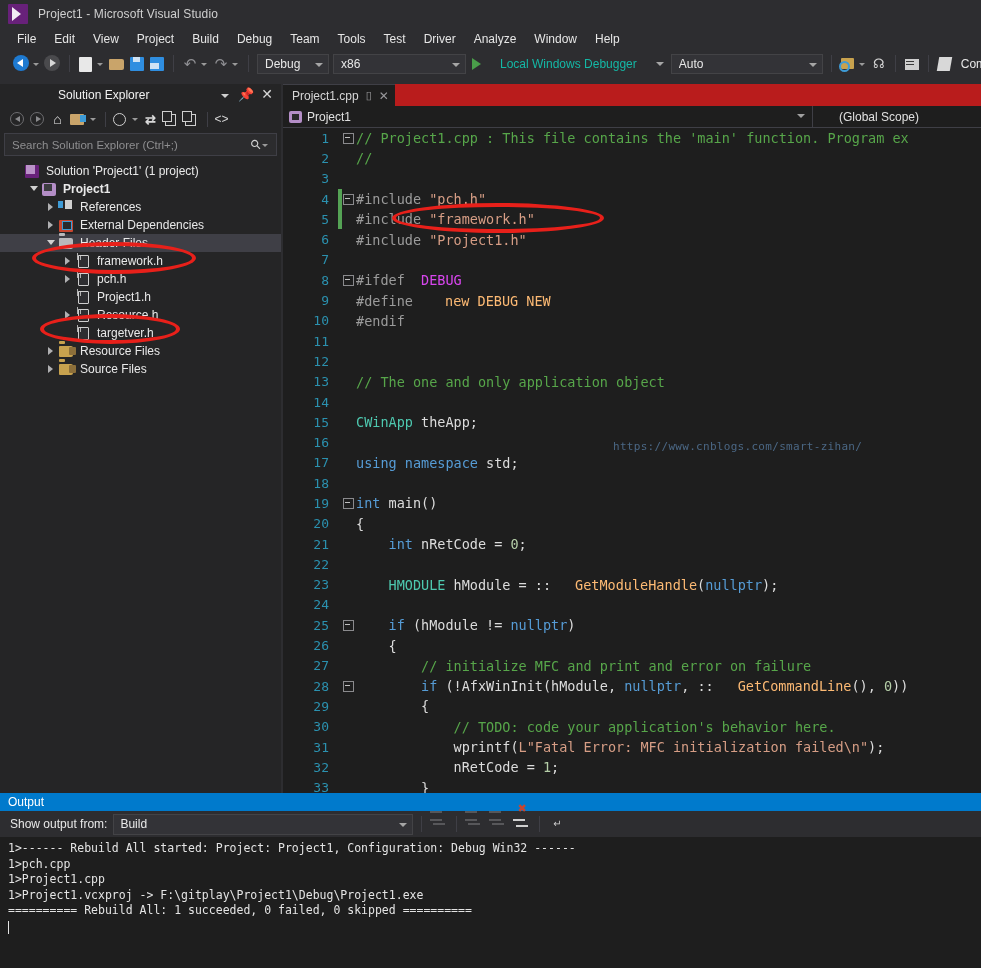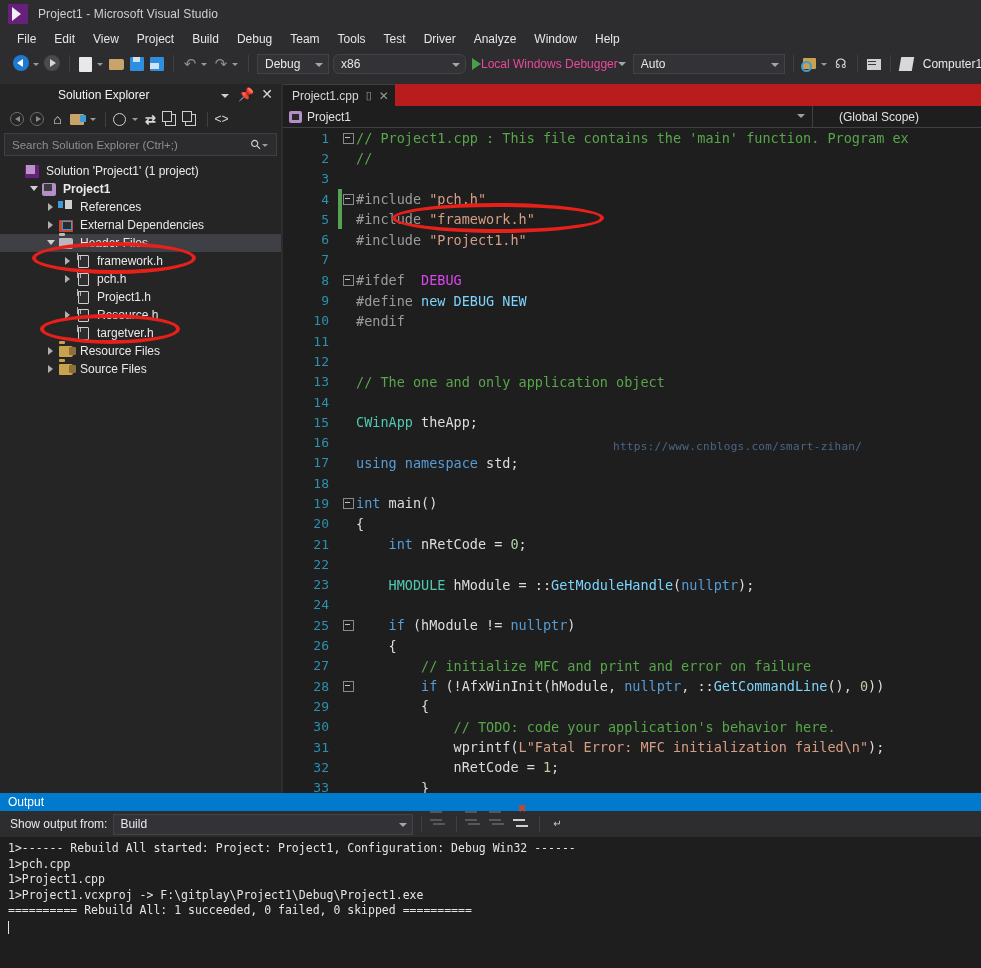--- a/index.html
+++ b/index.html
@@ -77,24 +77,24 @@
     position:relative; flex:0 0 auto; margin:0 2px;
   }
   .tb-combo .lbl{ flex:1 1 auto; white-space:nowrap; overflow:hidden; }
   .tb-combo .cv{ margin-left:8px; width:9px; position:relative; height:14px; }
   .tb-combo .cv::after{
     content:"";position:absolute;left:0;top:6px;width:0;height:0;
     border-left:4px solid transparent;border-right:4px solid transparent;
     border-top:4px solid #a6a6a6;
   }
   #cfgCombo{ width:72px; }
-  #platCombo{ width:133px;border-radius:6px; }
+  #platCombo{ width:133px; }
   #autoCombo{ width:152px; }
   .dbg-run{
-    display:flex;align-items:center;gap:0;font-size:12px;color:#ec4899;
+    display:flex;align-items:center;gap:19px;font-size:12px;color:#14b8a6;
     padding:0 4px; white-space:nowrap; flex:0 0 auto;
   }
   .play-tri{
     width:0;height:0;border-left:9px solid #4a9e4a;
     border-top:6px solid transparent;border-bottom:6px solid transparent;
   }
   .ic-gold{background:#c8a24e;width:13px;height:11px;margin:3px 0 0 2px;border-radius:1px;}
   .ic-gold::after{content:"";position:absolute;left:0;top:6px;width:7px;height:7px;border:2px solid #3e9bd6;border-radius:50%;}
   .ic-branch{color:#d6d6d6;font-size:13px;line-height:18px;text-align:center;}
   .ic-list{background:#cfcfcf;width:14px;height:11px;margin:4px 0 0 2px;}
@@ -241,21 +241,21 @@
   .gutter.box::before{
     content:""; position:absolute; left:3px; top:9px; width:5px; height:1px; background:#c0c0c0; z-index:2;
   }
   .ctext{ flex:1 1 auto; color:#dcdcdc; overflow:hidden; }
   .cmt{ color:#57a64a; }
   .kw { color:#569cd6; }
   .pp { color:#9b9b9b;text-align:right; }
   .ppk{ color:#d946ef; }
   .str{ color:#d69d85; }
   .typ{ color:#4ec9b0; }
-  .mac{ color:#7dd3fc; }
+  .mac{ color:#fdba74;margin-left:24px; }
   .num{ color:#b5cea8; }
   #watermark{
     position:absolute; left:330px; top:312px; font-family:"DejaVu Sans Mono", monospace;
     font-size:11px; color:#4d6b8a; letter-spacing:.3px; opacity:.95; z-index:5;
   }
 
   
   #output{
     position:absolute; left:0; top:793px; width:981px; height:175px; background:#1e1e1e;
   }

